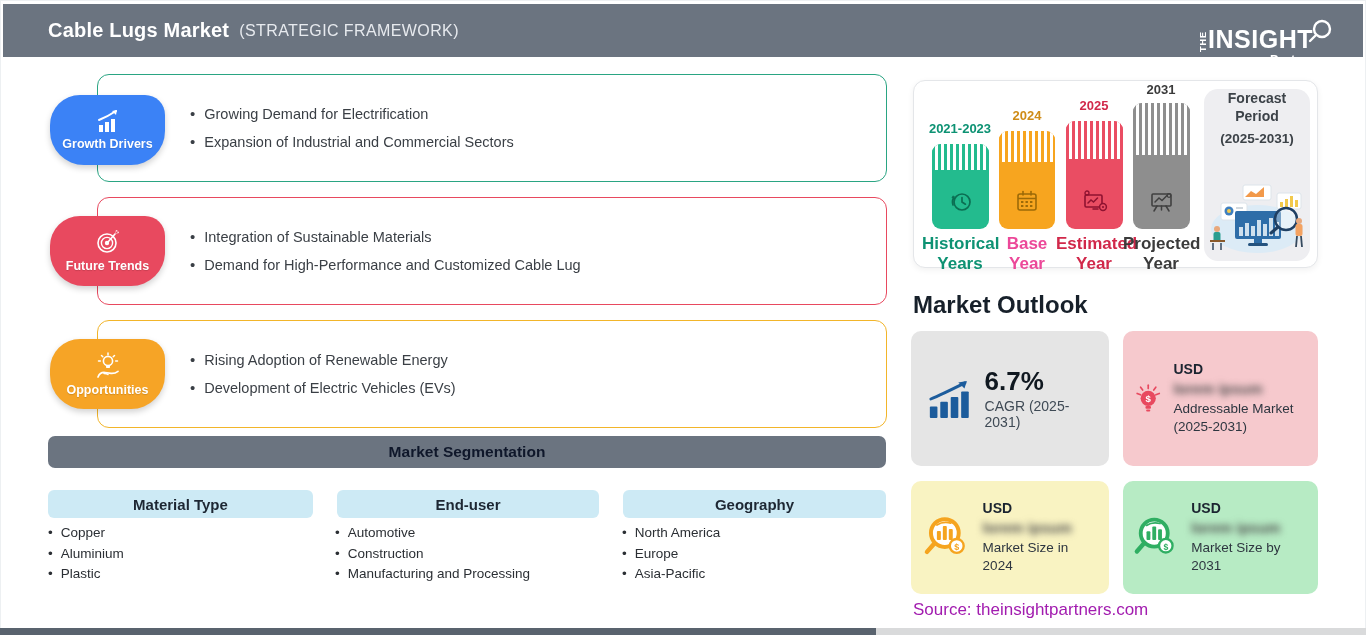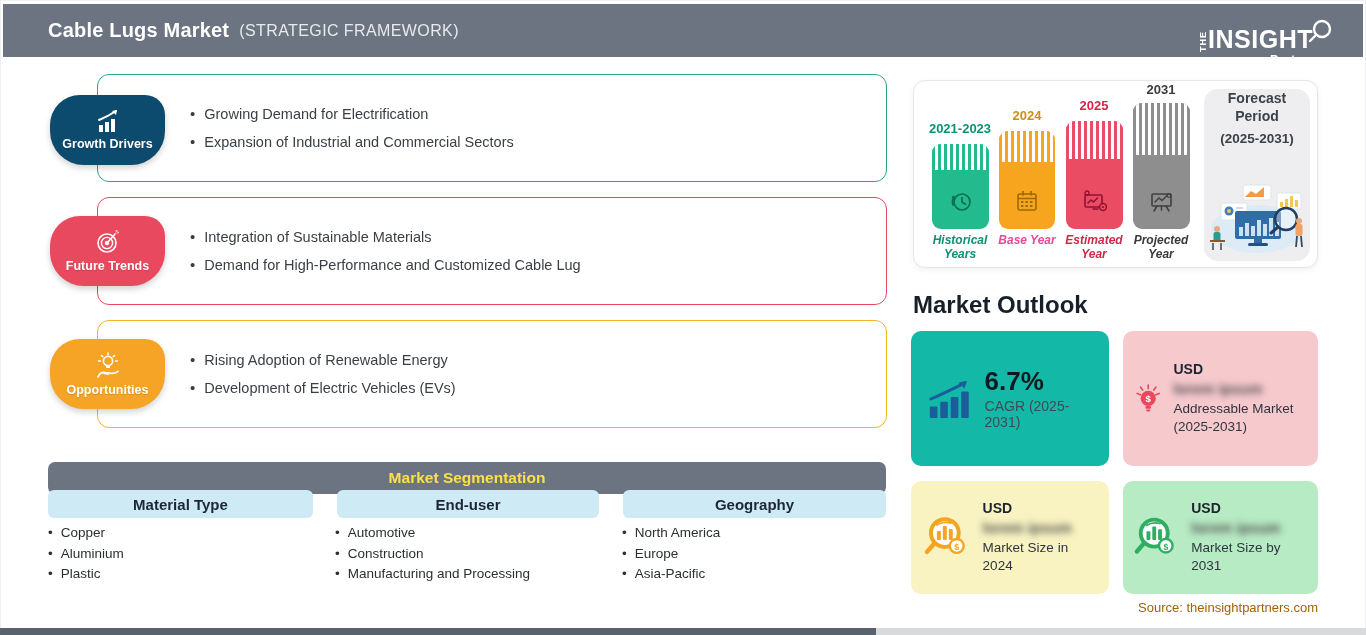--- a/index.html
+++ b/index.html
@@ -28,28 +28,28 @@
   .sec-box.green  { top:74px;  border-color:#2aa583; }
   .sec-box.red    { top:197px; border-color:#e8495f; }
   .sec-box.yellow { top:320px; border-color:#f2b52a; }
   .sec-bullets { position:absolute; left:190px; list-style:none; }
   .sec-bullets.b1 { top:94px; } .sec-bullets.b2 { top:217px; } .sec-bullets.b3 { top:340px; }
   .sec-bullets li { display:flex; align-items:flex-end; height:28px; font-size:14.5px; color:#3a3f45; }
   .sec-bullets li::before { content:"•"; margin-right:9px; color:#3a3f45; font-size:15px; }
   .badge { position:absolute; left:50px; width:115px; height:70px; display:flex; flex-direction:column;
            align-items:center; justify-content:center; gap:3px;
            border-radius:30px 20px 34px 34px; box-shadow:0 3px 6px rgba(0,0,0,.18); }
-  .badge.green  { top:95px;  background:#0c4a6e; }
+  .badge.green  { top:95px;  background:#3b82f6; }
   .badge.red    { top:216px; background:#e8495f; }
   .badge.yellow { top:339px; background:#f6a426; }
   .badge-label { color:#fff; font-size:12.5px; font-weight:700; text-shadow:0 1px 1px rgba(0,0,0,.15); }
 
   
-  .seg-bar { position:absolute; left:48px; top:462px; width:838px; height:32px; background:#6b7480;
-             border-radius:7px; color:#fde047; font-size:15.5px; font-weight:700;
+  .seg-bar { position:absolute; left:48px; top:436px; width:838px; height:32px; background:#6b7480;
+             border-radius:7px; color:#0f172a; font-size:15.5px; font-weight:700;
              display:flex; align-items:center; justify-content:center; }
   .seg-head { position:absolute; top:490px; height:28px; background:#cdeaf5; border-radius:6px;
               display:flex; align-items:center; justify-content:center;
               font-size:15px; font-weight:700; color:#1d2733; }
   .seg-head.c1 { left:48px;  width:265px; }
   .seg-head.c2 { left:337px; width:262px; }
   .seg-head.c3 { left:623px; width:263px; }
   .seg-list { position:absolute; top:525px; list-style:none; }
   .seg-list.c1 { left:48px; } .seg-list.c2 { left:335px; } .seg-list.c3 { left:622px; }
   .seg-list li { display:flex; align-items:baseline; height:20.5px; font-size:13.5px; color:#2b2f34; }
@@ -67,47 +67,47 @@
   .bar4 { left:219px; width:57px; top:22px; height:126px; background:#8e8e8e; }
   .bar1 .tl-stripes { height:26px; background:repeating-linear-gradient(90deg,#23bb8e 0 3px,#ffffff 3px 6px); }
   .bar2 .tl-stripes { height:31px; background:repeating-linear-gradient(90deg,#f7a51f 0 3px,#ffffff 3px 6px); }
   .bar3 .tl-stripes { height:38px; background:repeating-linear-gradient(90deg,#ea4d63 0 3px,#ffffff 3px 6px); }
   .bar4 .tl-stripes { height:52px; background:repeating-linear-gradient(90deg,#8e8e8e 0 3px,#ffffff 3px 6px); }
   .tl-year { position:absolute; width:86px; text-align:center; font-size:13px; font-weight:800; }
   .y1 { left:3px;   top:40px; color:#0d9273; }
   .y2 { left:70px;  top:27px; color:#cf8c17; }
   .y3 { left:137px; top:17px; color:#d1284a; }
   .y4 { left:204px; top:1px;  color:#3b3b3b; }
-  .tl-label { position:absolute; top:153px; width:76px; text-align:center; font-size:12px;
-              font-weight:700; line-height:1.15;font-style:italic; }
+  .tl-label { position:absolute; top:153px; width:76px; text-align:center; font-size:17px;
+              font-weight:700; line-height:1.15; }
   .l1 { left:8px;   color:#0d9273; }
   .l2 { left:75px;  color:#ec4899; }
   .l3 { left:142px; color:#d1284a; }
   .l4 { left:209px; color:#3b3b3b; }
   .forecast { position:absolute; left:290px; top:8px; width:106px; height:172px; background:#eeeef1;
               border-radius:14px; text-align:center; padding-top:0; }
   .forecast-title { font-size:14px; font-weight:700; color:#3c4248; line-height:1.3; padding:0 12px; }
   .forecast-range { font-size:13.5px; font-weight:700; color:#3c4248; margin-top:6px; }
   .forecast-illus { position:absolute; left:50%; transform:translateX(-50%); bottom:6px; }
 
   
   .outlook-title { position:absolute; left:913px; top:291px; font-size:24px; font-weight:700; color:#17202a; }
   .card { position:absolute; border-radius:10px; display:flex; align-items:center; }
-  .card.blue   { left:911px;  top:331px; width:198px; height:135px; background:#14b8a6; padding:0 10px 0 16px; gap:12px; }
+  .card.blue   { left:911px;  top:331px; width:198px; height:135px; background:#e5e5e5; padding:0 10px 0 16px; gap:12px; }
   .card.pink   { left:1123px; top:331px; width:195px; height:135px; background:#f6c9cd; padding:0 8px 0 10px; gap:10px; }
   .card.yellow { left:911px;  top:481px; width:198px; height:113px; background:#f9f3c2; padding:0 8px 0 12px; gap:10px; }
   .card.green  { left:1123px; top:481px; width:195px; height:113px; background:#b7ebc4; padding:0 8px 0 10px; gap:10px; }
   .card-col { display:flex; flex-direction:column; }
   .card-value { font-size:26px; font-weight:800; color:#101820; line-height:1.1; }
   .card-cap { font-size:14px; color:#3f4a55; margin-top:3px; }
   .card-usd { font-size:14px; font-weight:800; color:#1b2430; }
   .card-blur { font-size:15px; font-weight:800; color:#4c4c4c; filter:blur(3.5px); margin:3px 0; }
   .card-label { font-size:13.5px; color:#2e3640; line-height:1.3; }
-  .source { position:absolute; left:913px; top:600px; width:405px; text-align:right;
-            font-size:13px; color:#a16207; }
+  .source { position:absolute; left:913px; top:600px; width:405px; 
+            font-size:17px; color:#a21caf; }
 
   
   .footer-dark  { position:absolute; left:0; bottom:0; width:876px; height:7px; background:#59636e; }
   .footer-light { position:absolute; left:876px; right:0; bottom:0; height:7px; background:#d9dadb; }
 </style>
 </head>
 <body>
 
 <div class="canvas">
 

